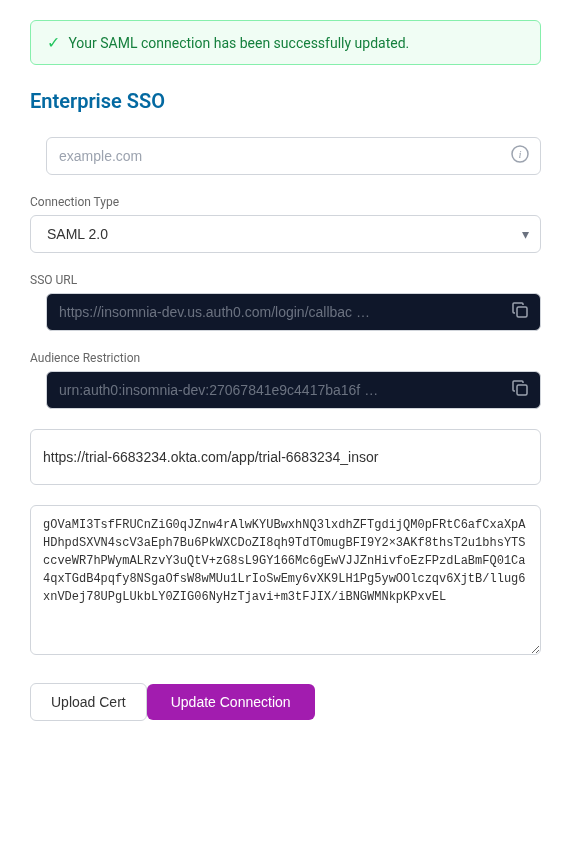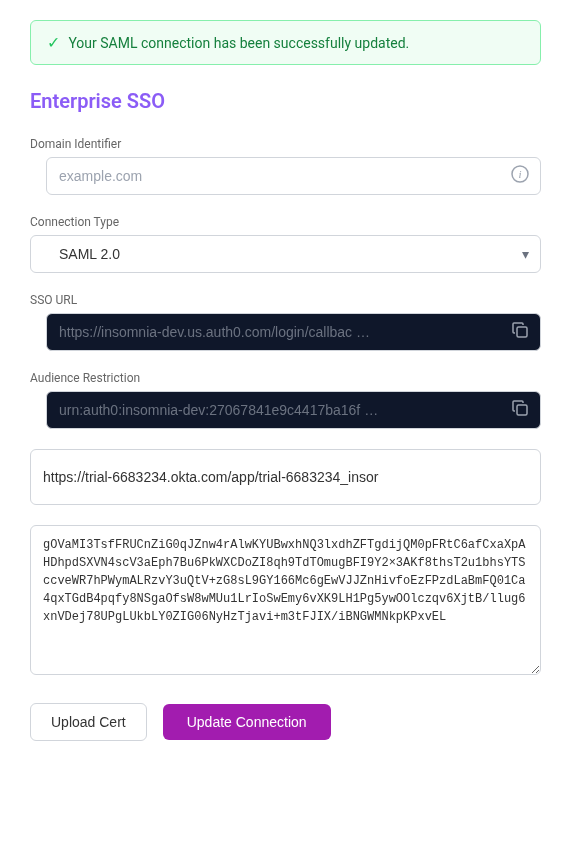--- a/index.html
+++ b/index.html
@@ -35,21 +35,21 @@
     }
 
     .success-text {
       font-size: 14px;
       color: #15803d;
     }
 
     .page-title {
       font-size: 20px;
       font-weight: 600;
-      color: #8b5cf6;
+      color: #0369a1;
       margin-bottom: 24px;
     }
 
     .form-group {
       margin-bottom: 20px;
     }
 
     .form-label {
       display: block;
       font-size: 12px;
@@ -91,21 +91,21 @@
       font-size: 16px;
       cursor: pointer;
     }
 
     .select-wrapper {
       position: relative;
     }
 
     .form-select {
       width: 100%;
-      padding: 10px 40px 10px 28px;
+      padding: 10px 40px 10px 16px;
       border: 1px solid #d1d5db;
       border-radius: 6px;
       font-size: 14px;
       color: #333;
       background: #fff;
       appearance: none;
       outline: none;
       cursor: pointer;
     }
 
@@ -134,21 +134,20 @@
       line-height: 1.5;
       overflow-y: auto;
     }
 
     .sign-in-url-input {
       padding: 19px 12px;
     }
 
     .buttons-row {
       display: flex;
-      gap: 16px;
       margin-top: 24px;
       align-items: center;
     }
 
     .btn-secondary {
       padding: 10px 20px;
       border: 1px solid #d1d5db;
       border-radius: 6px;
       background: #fff;
       font-size: 14px;
@@ -172,21 +171,20 @@
 <body>
 
 <div class="success-banner">
   <span class="success-icon">✓</span>
   <span class="success-text">Your SAML connection has been successfully updated.</span>
 </div>
 
 <h1 class="page-title">Enterprise SSO</h1>
 
 <div class="form-group">
-  <label class="form-label">Domain Identifier</label>
   <div class="input-wrapper">
     <input type="text" class="form-input" placeholder="example.com" style="">
     <span class="input-icon">
       <svg width="18" height="18" viewBox="0 0 18 18" fill="none" xmlns="http://www.w3.org/2000/svg">
         <circle cx="9" cy="9" r="8" stroke="#9ca3af" stroke-width="1.5"></circle>
         <text x="9" y="13" text-anchor="middle" font-size="11" fill="#9ca3af" font-family="serif" font-style="italic">i</text>
       </svg>
     </span>
   </div>
 </div>

